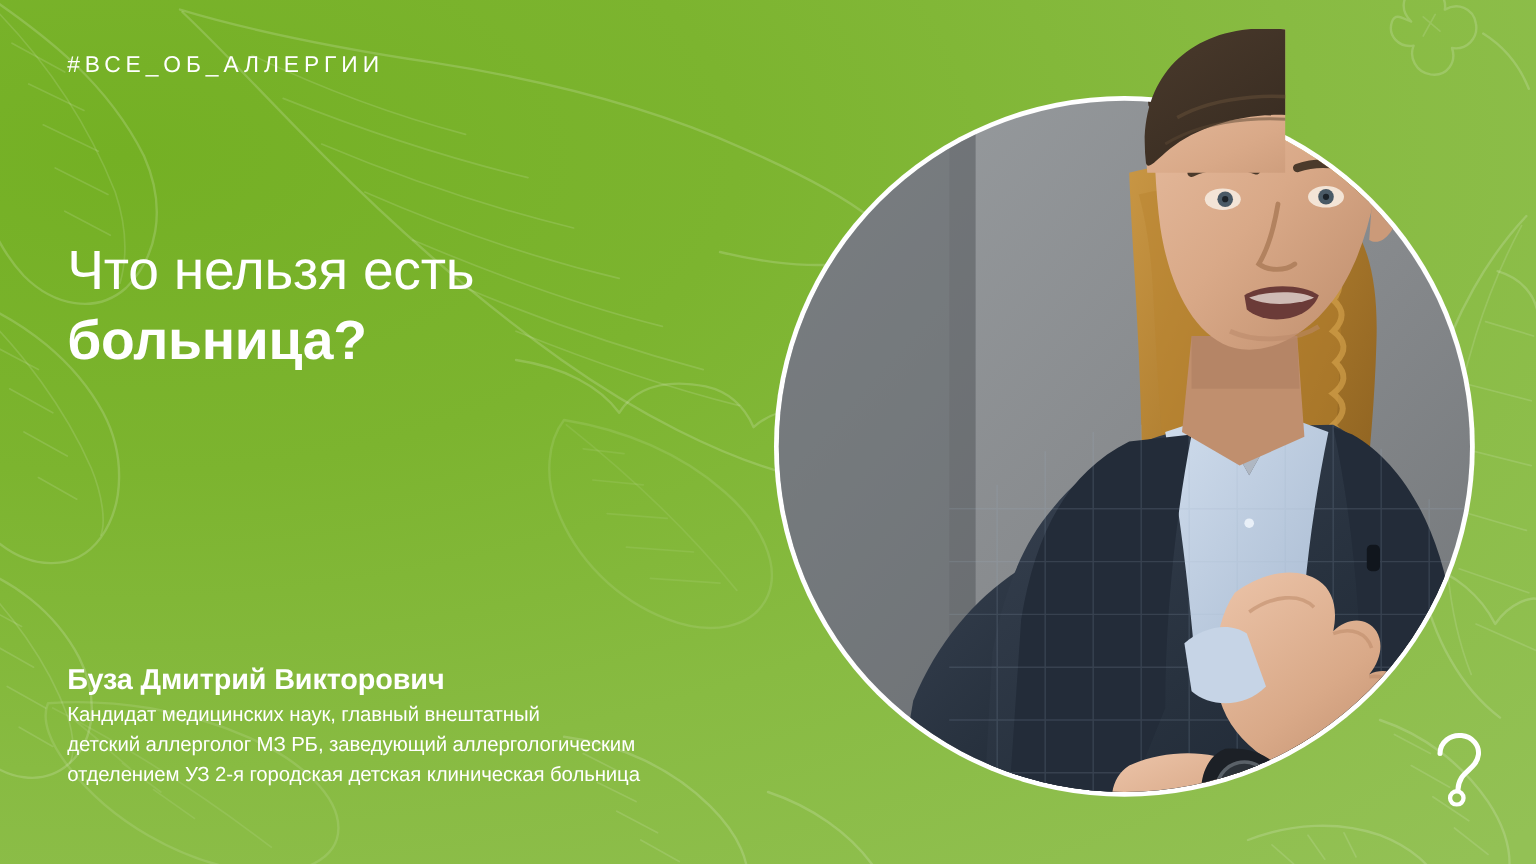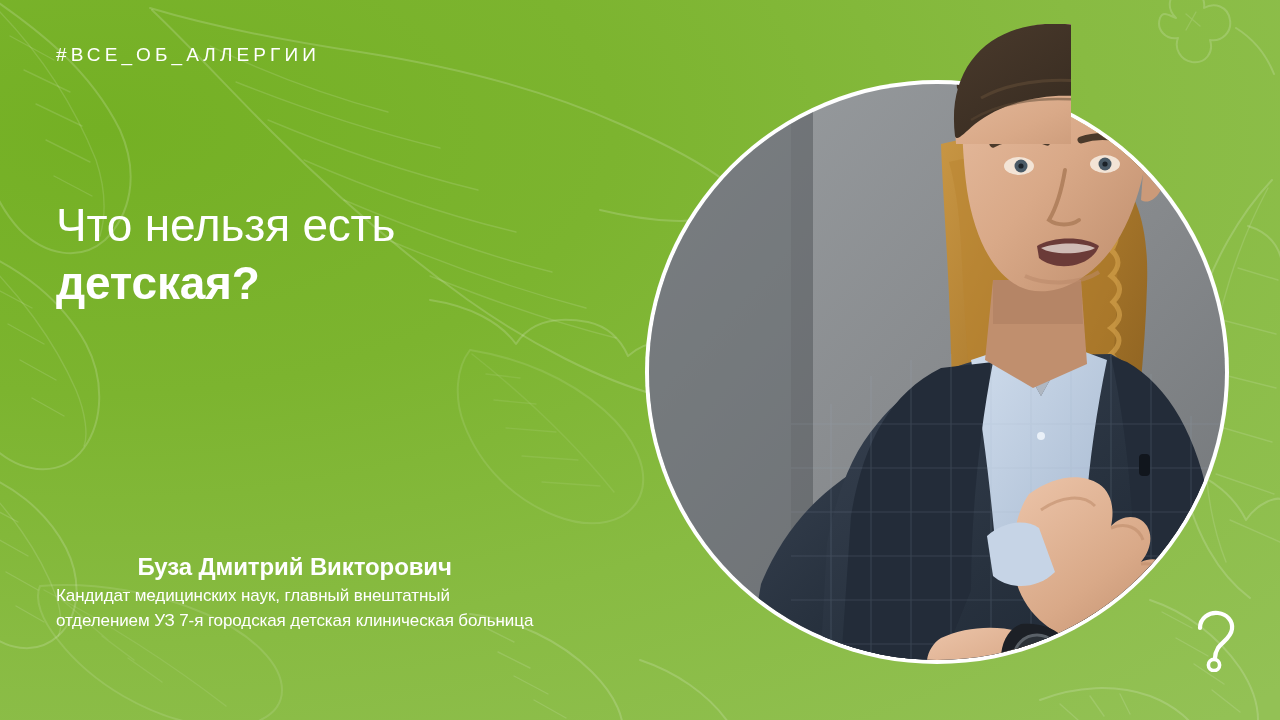--- a/index.html
+++ b/index.html
@@ -74,21 +74,20 @@
     left:56px; top:551px;
     z-index:6;
     color:#ffffff;
   }
   .speaker-name {
     font-size:24px;
     font-weight:700;
     line-height:32px;
     letter-spacing:-0.1px;
     white-space:nowrap;
-    text-align:center;
   }
   .speaker-desc {
     font-size:17px;
     font-weight:400;
     line-height:25px;
     letter-spacing:-0.1px;
   }
   .speaker-desc span { display:block; white-space:nowrap; }
 
   
@@ -177,21 +176,21 @@
         <path class="leaf-stroke" d="M1040 700 C 1076 686, 1116 684, 1150 696 C 1176 706, 1194 722, 1200 738"></path>
         <path class="leaf-vein" d="M1060 704 L 1078 720 M1090 696 L 1104 716 M1120 694 L 1130 714"></path>
       </g>
     </svg>
   </div>
 
   <div class="hashtag">#ВСЕ_ОБ_АЛЛЕРГИИ</div>
 
   <h1 class="headline">
     <span class="thin">Что нельзя есть</span>
-    <span class="bold">детская?</span>
+    <span class="bold">больница?</span>
   </h1>
 
   <div class="portrait">
     <svg viewBox="0 0 592 696" aria-hidden="true">
       <defs>
 
         <clipPath id="circle-clip">
           <circle cx="296" cy="348" r="288"></circle>
         </clipPath>
         <clipPath id="head-clip">
@@ -352,21 +351,22 @@
         <path d="M340 74 C 372 56, 430 50, 468 64" stroke="#5b4733" stroke-width="3" fill="none" opacity=".7"></path>
         <path d="M330 96 C 366 74, 428 68, 472 84" stroke="#5b4733" stroke-width="2.5" fill="none" opacity=".5"></path>
       </g>
     </svg>
   </div>
 
   <div class="speaker">
     <div class="speaker-name">Буза Дмитрий Викторович</div>
     <div class="speaker-desc">
       <span>Кандидат медицинских наук, главный внештатный</span>
-      <span>отделением УЗ 7-я городская детская клиническая больница</span>
+      <span>детский аллерголог МЗ РБ, заведующий аллергологическим</span>
+      <span>отделением УЗ 2-я городская детская клиническая больница</span>
     </div>
   </div>
 
   <div class="qmark">
     <svg viewBox="0 0 46 62" aria-hidden="true">
       <path d="M8 18 C 8 8, 17 2, 26 3 C 35 4, 41 11, 40 19
                C 39 28, 30 32, 26 38 C 23 43, 23 46, 23 48" fill="none" stroke="#ffffff" stroke-width="4.2" stroke-linecap="round" stroke-linejoin="round"></path>
       <circle cx="22" cy="55" r="5.6" fill="none" stroke="#ffffff" stroke-width="3.6"></circle>
     </svg>
   </div>

